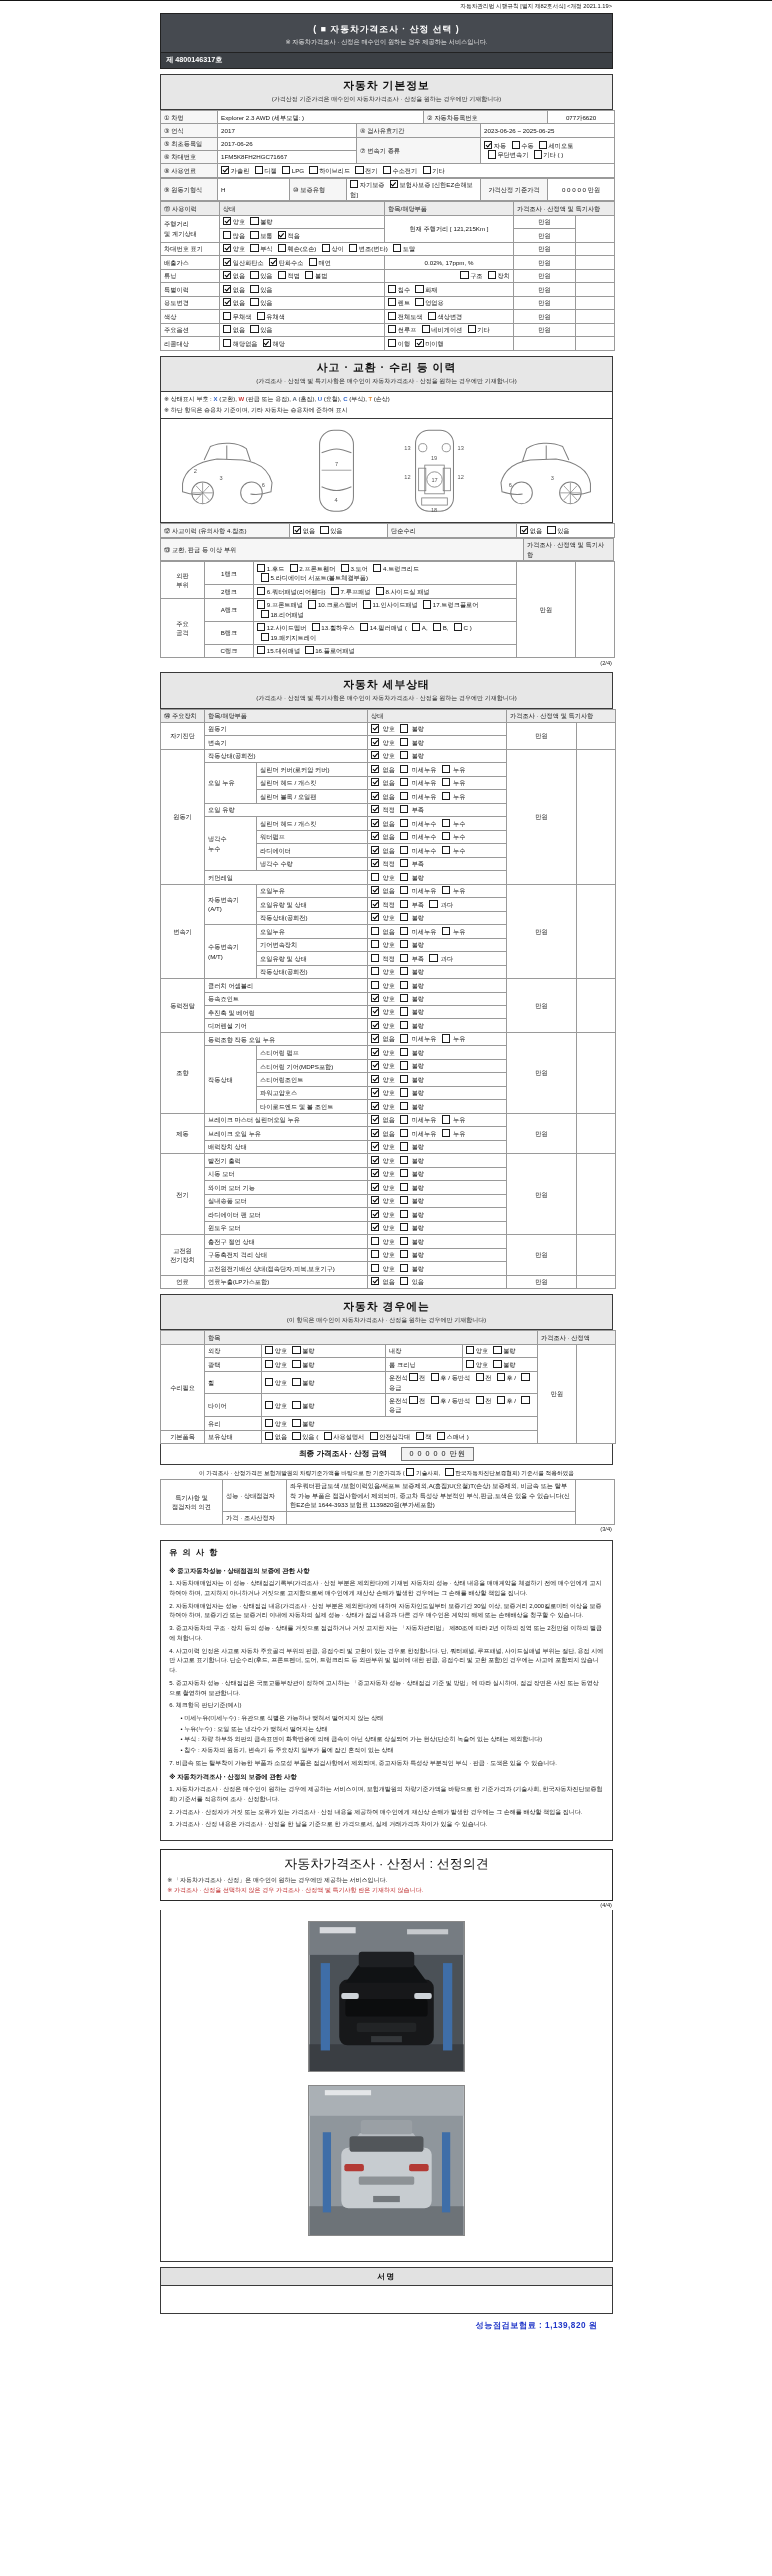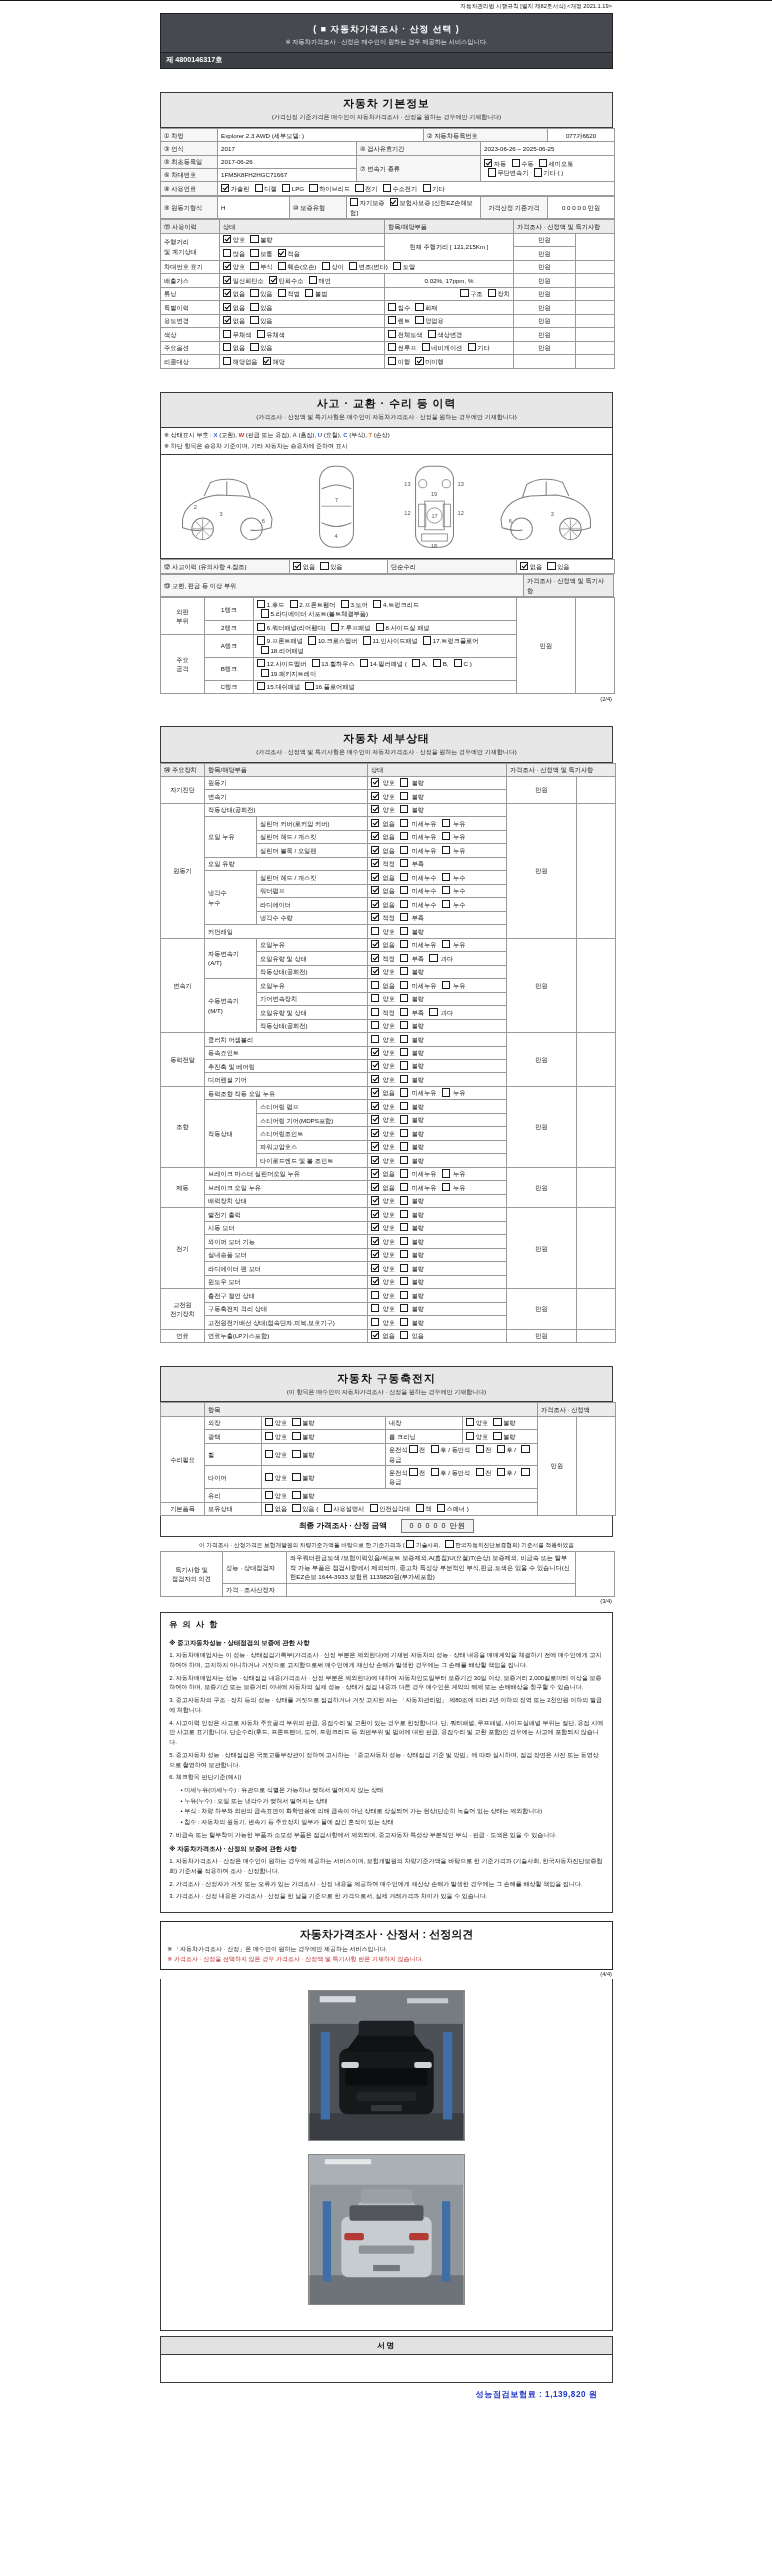--- a/index.html
+++ b/index.html
@@ -11,21 +11,21 @@
   .col{width:453px;margin-left:160px;}
   .lawnote{font-size:5.7px;text-align:right;padding:2.1px 1px 1.5px 0;color:#111;}
   
   .darkbox{background:#464a50;border:0.5px solid #222;padding:7.2px 5.2px 4.1px 5.2px;}
   .darkbox .t1{color:#fff;font-size:16px;font-weight:bold;text-align:center;letter-spacing:2.1px;}
   .darkbox .t2{color:#fff;font-size:8.8px;font-weight:bold;text-align:center;margin-top:3.1px;letter-spacing:1px;}
   .darkbox .t3{color:#e3e3e3;font-size:6.2px;text-align:center;margin-top:2.6px;}
   .docno{background:#3c4045;border:0.5px solid #222;border-top:none;color:#fff;
     font-size:7.2px;font-weight:bold;padding:2.6px 5.2px;}
   
-  .sechead{background:#e7e7e7;border:1px solid #3a3a3a;text-align:center;padding:4.6px 2.1px;margin-top:23px;}
+  .sechead{background:#e7e7e7;border:1px solid #3a3a3a;text-align:center;padding:4.6px 2.1px;margin-top:5px;}
   .sec-title{font-size:10.8px;font-weight:bold;letter-spacing:1px;}
   .sec-sub{font-size:6px;margin-top:2.1px;color:#222;}
   
   table.tb{border-collapse:collapse;width:453px;table-layout:fixed;border:1px solid #3a3a3a;background:#fff;}
   table.tb td{border:0.5px solid #9a9a9a;padding:1.5px 3.1px;font-size:6.2px;vertical-align:middle;word-break:break-all;line-height:1.5;}
   td.lab{background:#f6f6f6;}
   td.hd{background:#ececec;font-weight:normal;}
   td.pr{text-align:center;}
   td.ct{text-align:center;}
   td.rt{text-align:right;}
@@ -48,21 +48,21 @@
   .finalrow .amt{display:inline-block;border:0.5px solid #777;background:#f2f2f2;font-weight:normal;
       font-size:7.2px;padding:1px 7.2px;margin-left:12.4px;letter-spacing:1px;}
   .finalnote{font-size:5.7px;text-align:center;padding:2.1px 0 1px 0;}
   
   .cautions{border:1px solid #3a3a3a;margin-top:6.2px;padding:5.2px 8.2px 7.2px 8.2px;background:#fff;}
   .cautions .ct-title{text-align:left;font-size:8.2px;font-weight:bold;letter-spacing:5.2px;padding:1px 0 4.1px 0;}
   .nt-h{font-size:6.4px;font-weight:bold;margin:4.6px 0 2.1px 0;}
   .nt-p{font-size:6px;line-height:1.62;margin:3.1px 0;}
   .nt-s{font-size:6px;line-height:1.6;margin:1px 0 1px 11.3px;}
   .noticebox{border:1px solid #2a2a2a;margin-top:7.2px;padding:4.1px 6.2px;background:#fff;}
-  .noticebox .nb-title{text-align:center;font-weight:bold;font-size:11px;padding:1.5px 0 3.1px 0;}
+  .noticebox .nb-title{text-align:center;font-weight:normal;font-size:13px;padding:1.5px 0 3.1px 0;}
   .noticebox .nb-line{font-size:6px;line-height:1.6;}
   .noticebox .nb-line.red{color:#bb2222;}
   
   .bar{background:#e2e2e2;border:1px solid #3a3a3a;text-align:center;font-weight:bold;
       font-size:7.7px;letter-spacing:1.5px;padding:3.6px 0;}
   .photoarea{border:1px solid #3a3a3a;border-top:none;background:#fff;text-align:center;padding:11.3px 0;}
   .photoarea svg{display:block;margin:0 auto 13.4px auto;border:0.5px solid #888;}
   .signarea{border:1px solid #3a3a3a;border-top:none;background:#fff;height:27px;}
   .feeline{font-size:8.2px;font-weight:bold;color:#2238c9;text-align:right;padding:5.2px 15.5px 0 0;letter-spacing:0.5px;}
   .dg-num{font-size:11px;fill:#555;} .mt10{margin-top:5.2px;}
@@ -571,21 +571,21 @@
           <td class="ct">연료</td>
           <td colspan="2">연료누출(LP가스포함)</td>
           <td><span class="cb on"></span> 없음  <span class="cb"></span> 있음</td>
           <td class="pr">만원</td>
           <td></td>
         </tr>
       </tbody>
   </table>
 
   <div class="sechead">
-    <div class="sec-title">자동차 구동축전지</div>
+    <div class="sec-title">자동차 경우에는</div>
     <div class="sec-sub">(이 항목은 매수인이 자동차가격조사 · 산정을 원하는 경우에만 기재합니다)</div>
   </div>
   <table class="tb">
     <colgroup>
         <col style="width:44px">
         <col style="width:57px">
         <col style="width:124px">
         <col style="width:77px">
         <col style="width:75px">
         <col style="width:39px">

